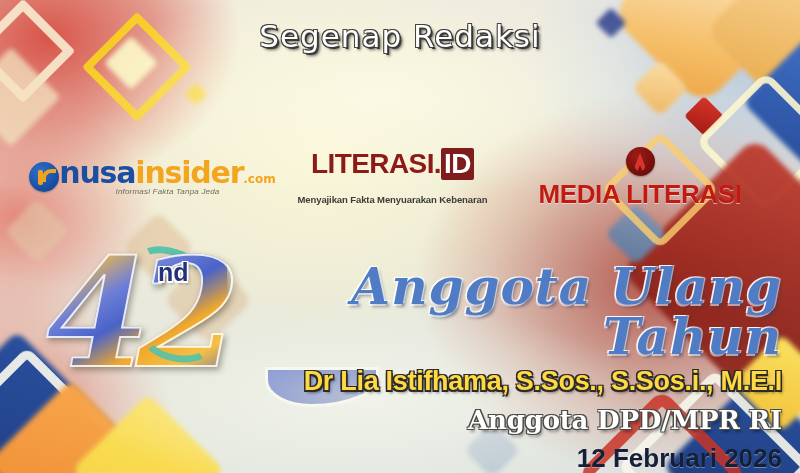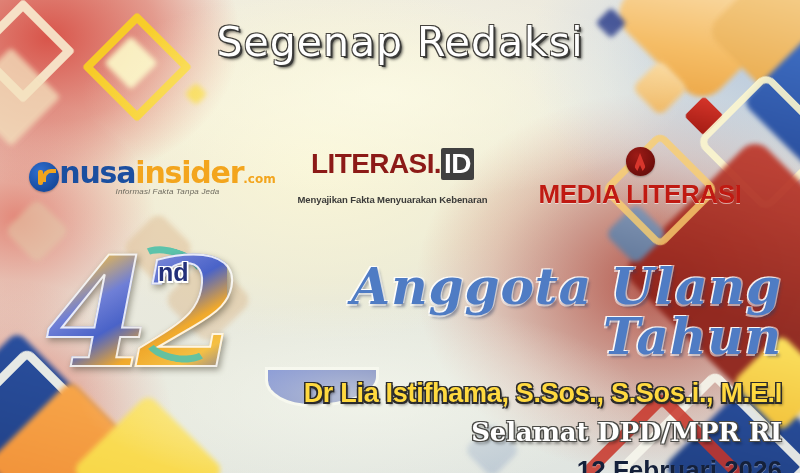--- a/index.html
+++ b/index.html
@@ -33,21 +33,21 @@
   .veil{
     position:absolute;inset:0;
     background:
       radial-gradient(ellipse 420px 150px at 48% 20%, rgba(253,252,232,.72) 0%, rgba(253,252,232,0) 72%),
       radial-gradient(ellipse 380px 130px at 45% 84%, rgba(246,248,238,.70) 0%, rgba(246,248,238,0) 74%);
   }
 
   
   .hdr1{
     position:absolute;left:0;right:0;top:18px;text-align:center;
-    font-size:41px;letter-spacing:1px;color:#ffffff;font-weight:400;
+    font-size:31px;letter-spacing:1px;color:#ffffff;font-weight:400;
     font-family:"DejaVu Sans", sans-serif;
     text-shadow:
       2px 2px 0 #3a3a38, 3px 3px 3px rgba(40,40,38,.75),
       -1px -1px 0 #44423e, 1px -1px 0 #44423e, -1px 1px 0 #44423e;
   }
   .hdr2{
     position:absolute;left:0;right:0;top:84px;text-align:center;
     font-size:27px;color:#ffffff;font-weight:400;font-style:italic;
     font-family:"DejaVu Sans", sans-serif;
     letter-spacing:1.5px;
@@ -89,21 +89,21 @@
   .nusa-tag{font-size:8px;color:#6d6a5e;letter-spacing:.2px;font-style:italic;
     text-align:center;margin-top:1px;}
 
   
   .nalar{width:200px;}
   .nalar-word{
     font-size:28px;font-weight:700;letter-spacing:-.6px;line-height:1;
     font-family:"Liberation Sans", sans-serif;color:#8c1a17;
   }
   .nalar-word .id{
-    color:#ffffff;background:#404040;padding:0 3px 1px 3px;border-radius:2px;
+    color:#ffffff;background:#7f1d1d;padding:0 3px 1px 3px;border-radius:2px;
   }
   .nalar-tag{
     font-size:9.5px;color:#3b3b39;letter-spacing:-.1px;margin-top:16px;font-weight:600;
   }
 
   
   .medlit{flex-direction:column;align-items:center;gap:5px;width:275px;justify-content:center;}
   .medlit-mark{
     width:29px;height:29px;border-radius:50%;flex:0 0 auto;position:relative;
     background:radial-gradient(circle at 38% 30%,#9e1b16,#6d0f0c 72%);
@@ -162,21 +162,21 @@
   .greet-script{
     font-size:50px;font-style:italic;font-weight:700;line-height:1;
     font-family:"DejaVu Serif", serif;letter-spacing:1px;
     color:#4f7cc4;
     text-shadow:
       -1.5px -1.5px 0 rgba(255,255,255,.9), 1.5px -1.5px 0 rgba(255,255,255,.55),
       -1.5px 1.5px 0 rgba(255,255,255,.55),
       2px 3px 3px rgba(45,60,100,.45);
   }
   .greet-name{
-    margin-top:16px;
+    margin-top:4px;
     font-size:27px;font-weight:700;color:#ffd93f;
     font-family:"Liberation Sans", sans-serif;letter-spacing:-.3px;
     text-shadow:
       -1.5px -1.5px 0 #2b2b2b,1.5px -1.5px 0 #2b2b2b,
       -1.5px 1.5px 0 #2b2b2b,1.5px 1.5px 0 #2b2b2b,
       2px 3px 3px rgba(0,0,0,.45);
   }
   .greet-role{
     margin-top:8px;
     font-size:26px;font-weight:700;color:#ffffff;
@@ -288,17 +288,17 @@
   <div class="badge">
     <div class="swoosh"></div>
     <div class="num42">42</div>
     <div class="swoosh2"></div>
   </div>
   <div class="nd">nd</div>
 
   <div class="greet">
     <div class="greet-script">Anggota Ulang Tahun</div>
     <div class="greet-name">Dr Lia Istifhama, S.Sos., S.Sos.i., M.E.I</div>
-    <div class="greet-role">Selamat DPD/MPR RI</div>
+    <div class="greet-role">Anggota DPD/MPR RI</div>
     <div class="greet-date">12 Februari 2026</div>
   </div>
 
 </div>
 
 </body></html>

